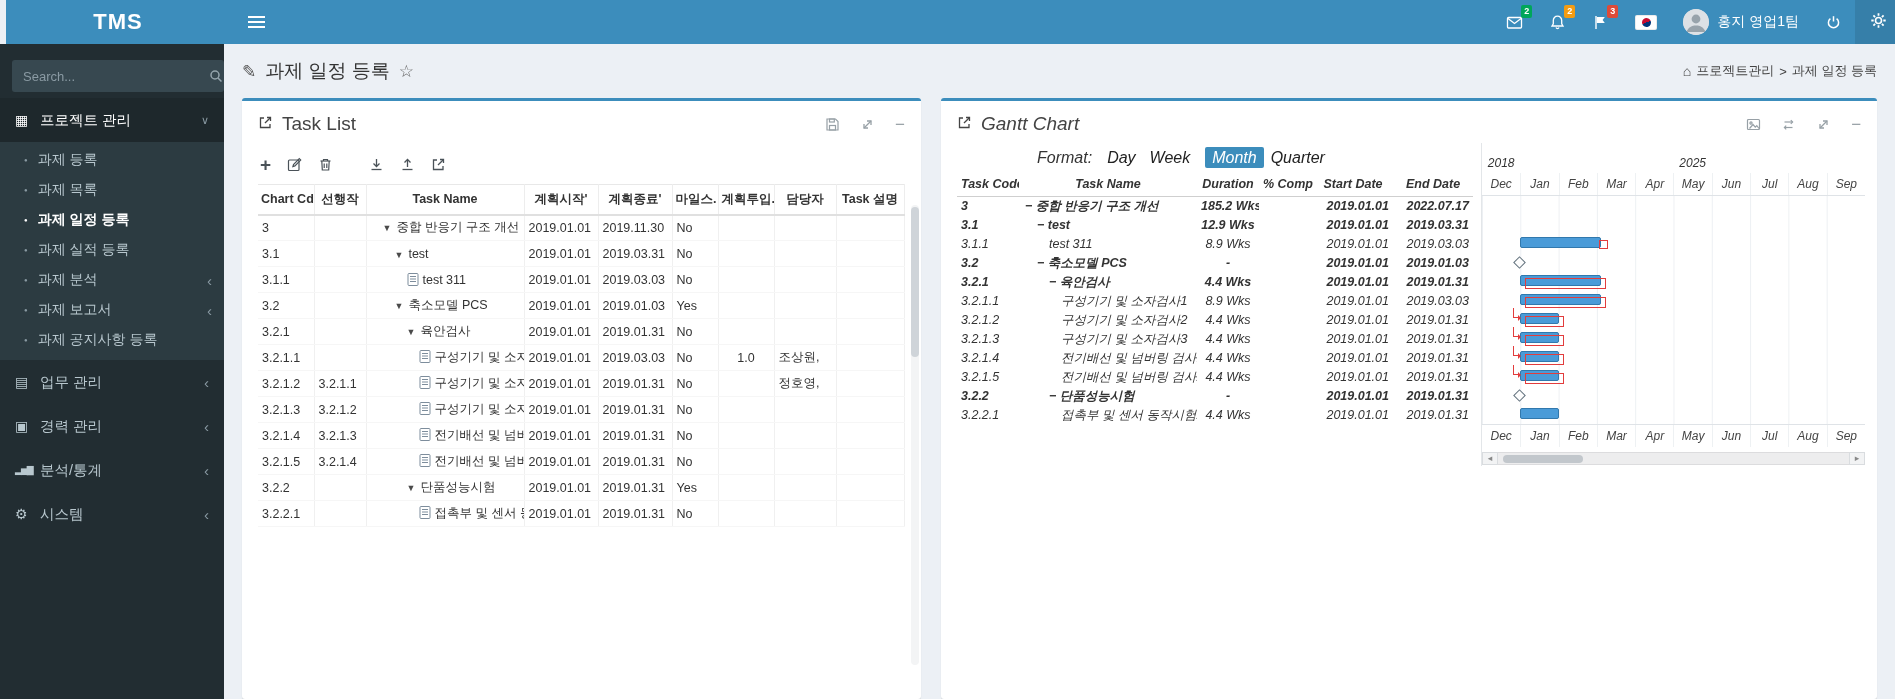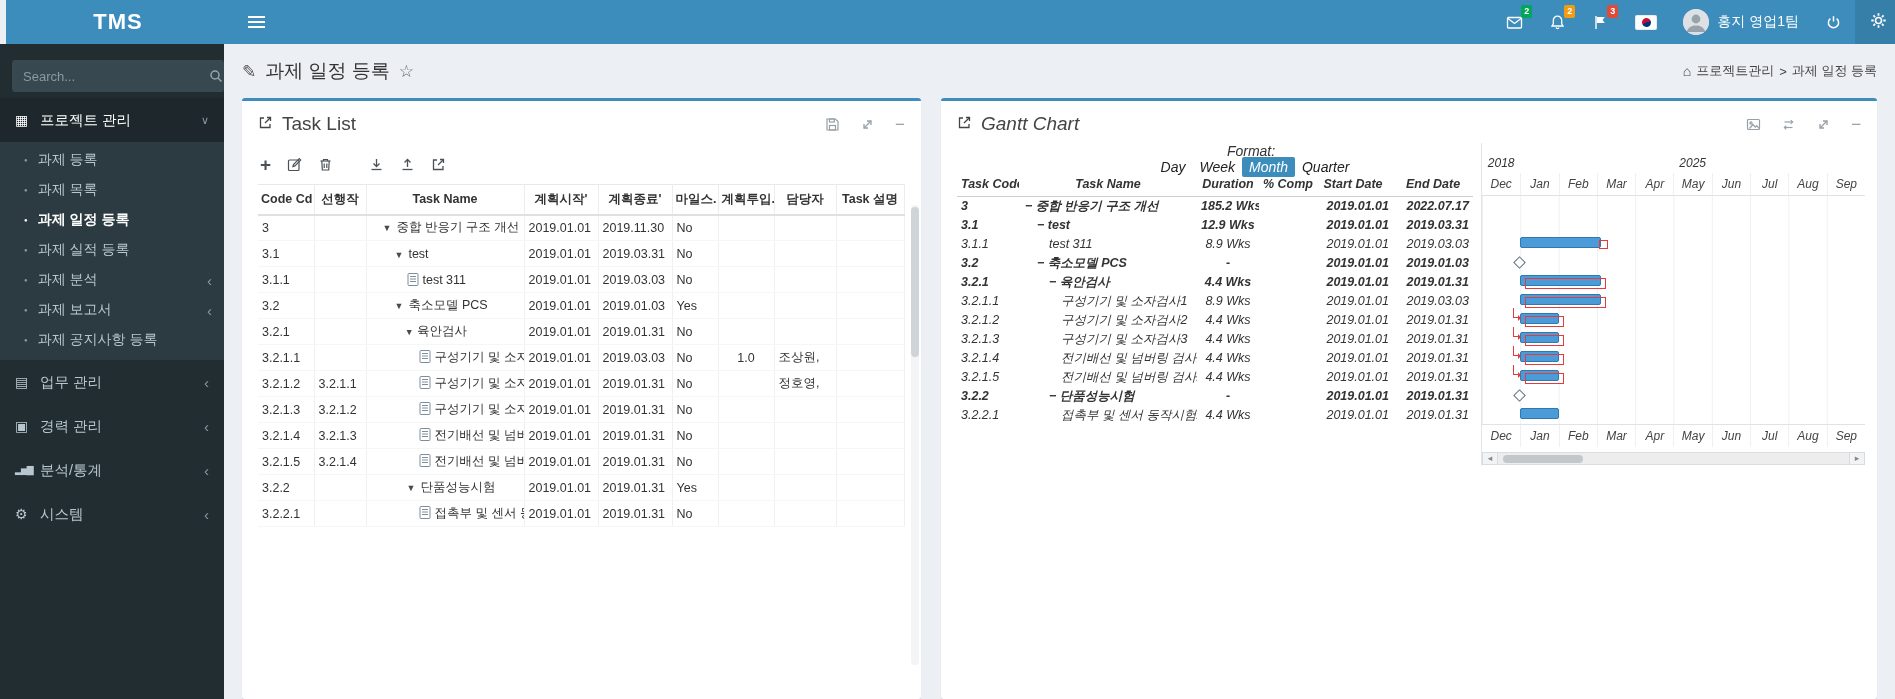--- a/index.html
+++ b/index.html
@@ -74,24 +74,24 @@
   .task-table td { height:26px; border-right:1px solid #f0f0f0; border-bottom:1px solid #f6f6f6; padding:0 4px; white-space:nowrap; overflow:hidden; }
   .task-table td.center { text-align:center; }
   .tree-caret { font-size:9px; color:#4a4a4a; margin-right:5px; }
   .doc-ic svg { vertical-align:-2px; margin-right:4px; }
   .vscroll { position:absolute; top:104px; right:2px; width:8px; height:460px; background:#f3f4f5; border-radius:4px; }
   .vthumb { position:absolute; top:2px; left:0; width:8px; height:150px; background:#cfd4d9; border-radius:4px; }
 
   
   .gantt-area { display:flex; padding:0 12px 0 16px; align-items:flex-start; }
   .gantt-left { width:516px; min-width:516px; }
-  .format-bar { height:30px; display:flex; align-items:center; padding-left:80px; font-size:14px; color:#333;flex-direction:column; }
+  .format-bar { height:30px; display:flex; align-items:center; padding-left:80px; font-size:16px; color:#333; }
   .format-label { margin-right:8px; }
   .fmt-opt { padding:2px 7px; cursor:pointer; color:#222; }
-  .fmt-opt.active { background:#3c8dbc; color:#fff; border-radius:2px; }
+  .fmt-opt.active { background:#3c8dbc; color:#fff; border-radius:2px;margin-left:8px; }
   table.gantt-table { border-collapse:collapse; width:516px; table-layout:fixed; font-size:12.5px; }
   .gantt-table th { font-weight:bold; text-align:center; height:23px; line-height:21px; border-bottom:1px solid #cfcfcf; padding:0 4px; white-space:nowrap; overflow:hidden; color:#333; }
   .gantt-table td { height:19px; line-height:19px; padding:0 4px; white-space:nowrap; overflow:hidden; }
   .gantt-table tr.g-group td { font-weight:bold; }
   .gantt-table td.c { text-align:center; } .gantt-table td.r { text-align:right; }
 
   .gantt-timeline { flex:1; margin-left:8px; border-left:1px solid #e3e6e9; position:relative; }
   .tl-years { position:relative; height:30px; font-size:12px; color:#333; }
   .tl-year { position:absolute; bottom:3px; text-align:center; }
   .tl-months { display:flex; height:23px; border-bottom:1px solid #dfe3e7; font-size:12px; color:#444; }
@@ -344,21 +344,21 @@
               <col style="width: 158px;">
               <col style="width: 74px;">
               <col style="width: 74px;">
               <col style="width: 46px;">
               <col style="width: 56px;">
               <col style="width: 62px;">
               <col style="width: 68px;">
             </colgroup>
             <thead>
               <tr>
-                <th>Code Cd</th>
+                <th>Chart Cd</th>
                 <th>선행작</th>
                 <th>Task Name</th>
                 <th>계획시작'</th>
                 <th>계획종료'</th>
                 <th>마일스.</th>
                 <th>계획투입.</th>
                 <th>담당자</th>
                 <th>Task 설명</th>
               </tr>
             </thead>
@@ -406,21 +406,21 @@
                 <td>2019.01.01</td>
                 <td>2019.01.03</td>
                 <td>Yes</td>
                 <td class="center"></td>
                 <td></td>
                 <td></td>
               </tr>
               <tr>
                 <td>3.2.1</td>
                 <td></td>
-                <td class="name-cell" style="padding-left: 40px; font-family: Liberation Mono, monospace;"><span class="tree-caret">▼</span><span>육안검사</span></td>
+                <td class="name-cell" style="padding-left: 40px;"><span class="tree-caret">▼</span><span>육안검사</span></td>
                 <td>2019.01.01</td>
                 <td>2019.01.31</td>
                 <td>No</td>
                 <td class="center"></td>
                 <td></td>
                 <td></td>
               </tr>
               <tr>
                 <td>3.2.1.1</td>
                 <td></td>

